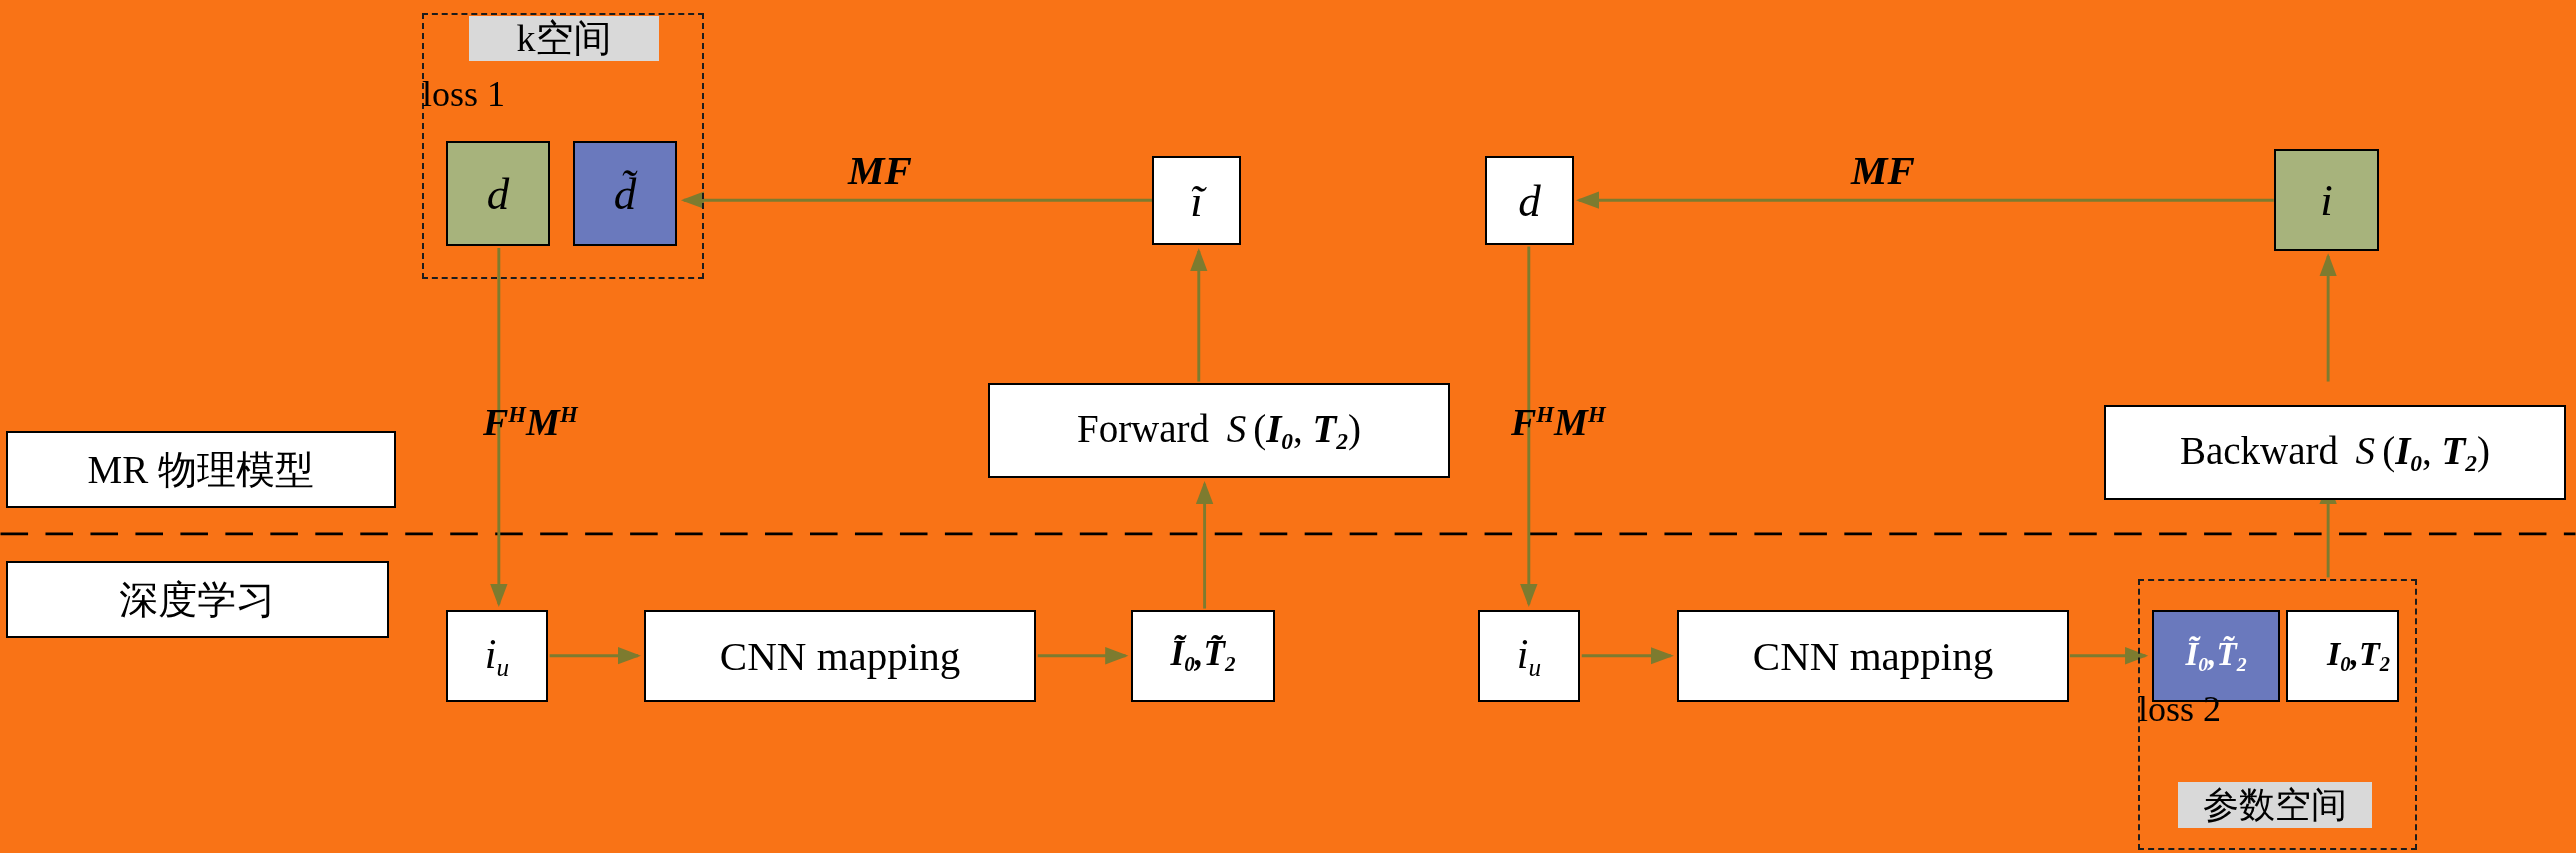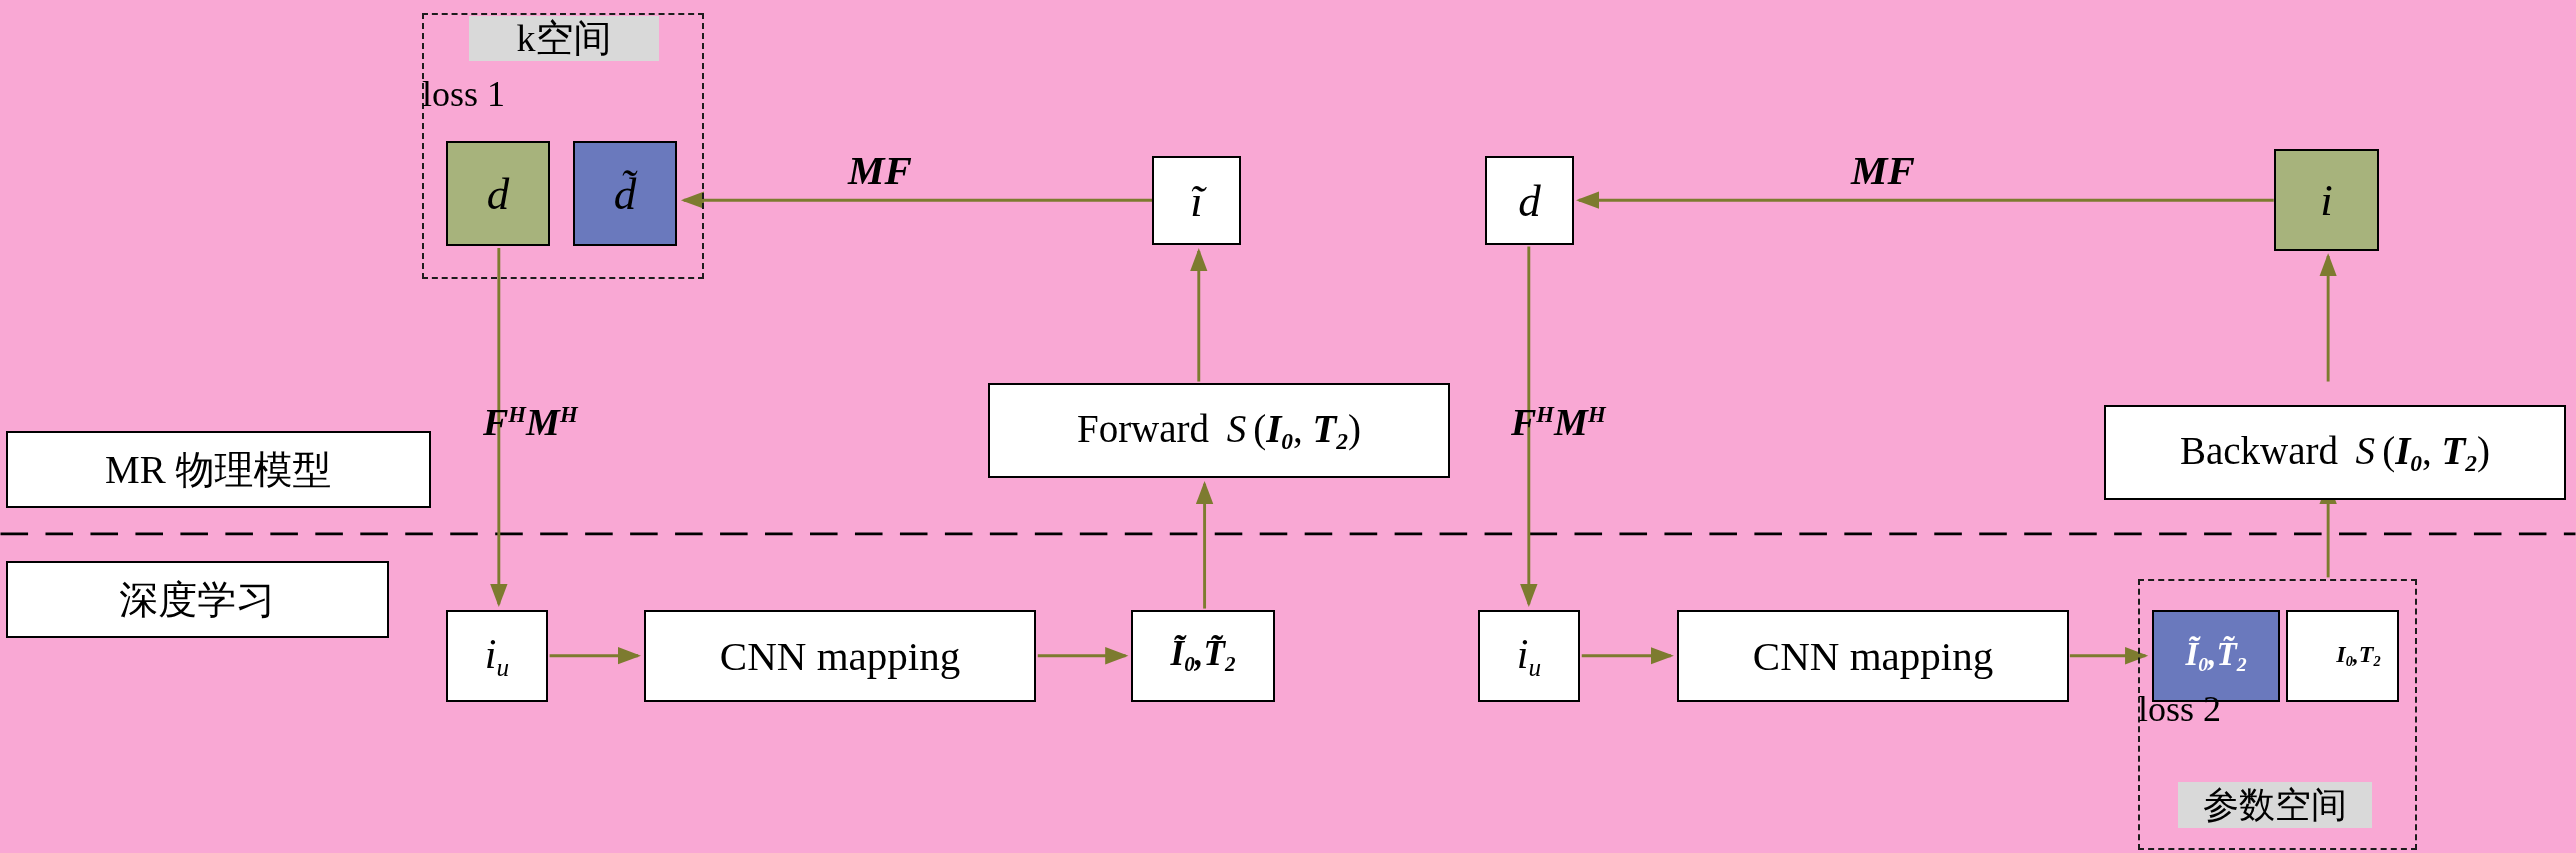--- a/index.html
+++ b/index.html
@@ -1,18 +1,18 @@
 <!DOCTYPE html>
 <html style="--green: #a7b37c; --blue: #6a79bd; --olive: #7d7b2f; --gray: #d9d9d9;font-size:11.6px"><head>
 <meta charset="utf-8">
 <style>
   * { margin: 0; padding: 0; box-sizing: border-box; }
   html, body { background: #ffffff; }
   body { font-family: "Liberation Serif", "DejaVu Serif", serif; color: #000; }
-  #canvas { position: relative; width: 2576px; height: 853px; background: #f9a8d4; overflow: hidden; }
+  #canvas { position: relative; width: 2576px; height: 853px; background: #f97316; overflow: hidden; }
 
   svg.arrows { position: absolute; left: 0; top: 0; z-index: 0; }
   .ahfill { fill: var(--olive, #7d7b2f); }
   .aline { stroke: var(--olive, #7d7b2f); stroke-width: 4; }
   .sepline { stroke: #000; stroke-width: 4; }
 
   .box { position: absolute; background: #fff; border: 2.2px solid #000;
          display: flex; align-items: center; justify-content: center; z-index: 1; }
   .dashedbox { position: absolute; border: 2.2px dashed #1c1c1c; background: transparent; z-index: 1; }
   .graybg { position: absolute; background: var(--gray, #d9d9d9);
@@ -83,21 +83,21 @@
   </div>
 
   <div class="label" style="left:483px; top:399px; width:174px; height:46px; font-size:38px;">
     <span class="bi formula"><span>F</span><span class="sup">H</span><span>M</span><span class="sup">H</span></span>
   </div>
 
   <div class="box" style="left:988px; top:383px; width:462px; height:95px; font-size:39px;">
     <span class="formula"><span>Forward</span><span class="gap"></span><span class="it">S</span><span class="gap-sm"></span><span>(</span><span class="bi">I</span><span class="sub bi">0</span><span>, </span><span class="bi">T</span><span class="sub bi">2</span><span>)</span></span>
   </div>
 
-  <div class="box" style="left:5.8px; top:431px; width:425px; height:77px; font-size:39px;">
+  <div class="box" style="left:5.8px; top:431px; width:390px; height:77px; font-size:39px;">
     <span>MR 物理模型</span>
   </div>
   <div class="box" style="left:5.8px; top:561px; width:383px; height:77px; font-size:39px;">
     <span>深度学习</span>
   </div>
 
   <div class="box" style="left:446px; top:610px; width:102px; height:92px; font-size:42px;">
     <span class="it formula"><span>i</span><span class="sub">u</span></span>
   </div>
   <div class="box" style="left:644px; top:610px; width:392px; height:92px; font-size:41px;">
@@ -127,21 +127,21 @@
     <span class="it formula"><span>i</span><span class="sub">u</span></span>
   </div>
   <div class="box" style="left:1677px; top:610px; width:392px; height:92px; font-size:41px;">
     <span>CNN mapping</span>
   </div>
 
   <div class="dashedbox" style="left:2138px; top:579px; width:279px; height:271px;"></div>
   <div class="box fill-blue" style="left:2152px; top:610px; width:128px; height:92px; font-size:33px;">
     <span class="bi formula white-text"><span>Ĩ</span><span class="sub">0</span><span>,</span><span>T̃</span><span class="sub">2</span></span>
   </div>
-  <div class="box" style="left:2286px; top:610px; width:113px; height:92px; font-size:24px;padding-left:32px;">
+  <div class="box" style="left:2286px; top:610px; width:113px; height:92px; font-size:34px;padding-left:32px;">
     <span class="bi formula"><span>I</span><span class="sub">0</span><span>,</span><span>T</span><span class="sub">2</span></span>
   </div>
   <div class="label" style="left:2138px; top:686px; width:279px; height:45px; font-size:36px;">
     <span>loss 2</span>
   </div>
   <div class="graybg" style="left:2178px; top:782px; width:194px; height:46px; font-size:36px;">
     <span>参数空间</span>
   </div>
 
 </div>

